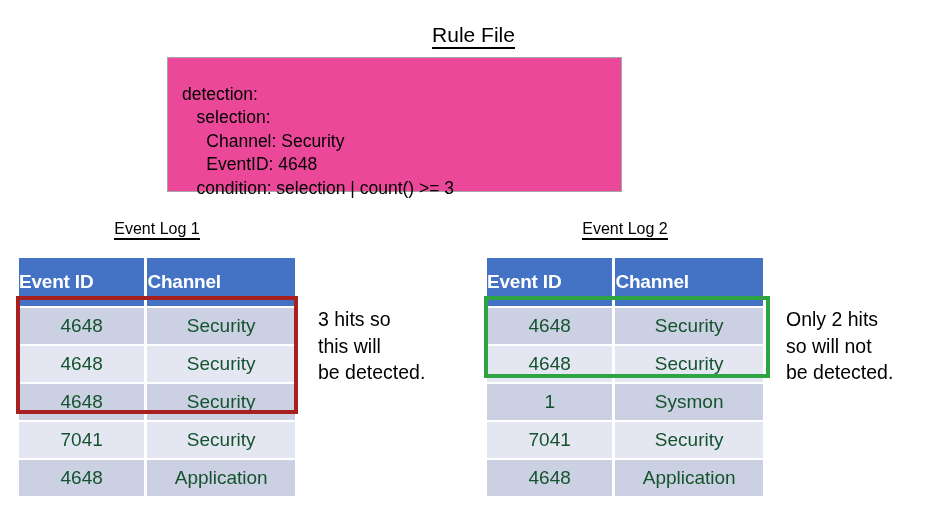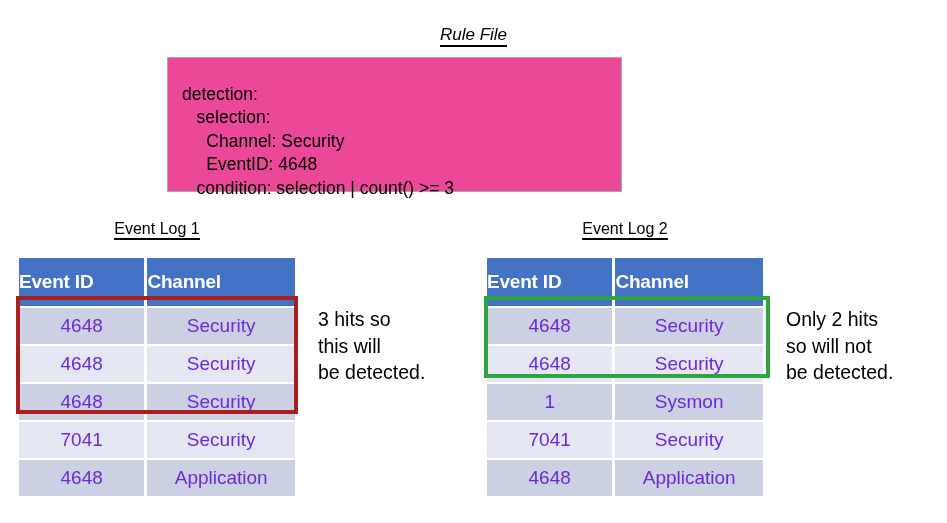--- a/index.html
+++ b/index.html
@@ -16,24 +16,23 @@
     color: #000000;
   }
 
   
   #rule-file-title {
     position: absolute;
     left: 0;
     top: 22px;
     width: 947px;
     text-align: center;
-    font-size: 17px;
+    font-size: 21px;
     line-height: 26px;
     color: #000;
-    font-style: italic;
   }
   #rule-file-title span.ul {
     border-bottom: 2px solid #000;
     padding-bottom: 1px;
   }
 
   #rule-file-box {
     position: absolute;
     left: 167px;
     top: 57px;
@@ -91,21 +90,21 @@
     height: 48px;
     padding: 0;
     text-align: left;
     letter-spacing: -0.2px;
   }
   .log-table td {
     font-size: 19px;
     height: 36px;
     padding: 0;
     text-align: center;
-    color: #6d28d9;
+    color: #14532d;
   }
   .log-table td.col-id { width: 124px; }
   .log-table td.col-ch { width: 146px; }
   .log-table th.col-id { width: 124px; }
   .log-table th.col-ch { width: 146px; margin-left: 35px; }
   .log-table tr.band-a td { background: #CCD0E3; }
   .log-table tr.band-b td { background: #E4E7F2; }
 
   
   .hl-box {

